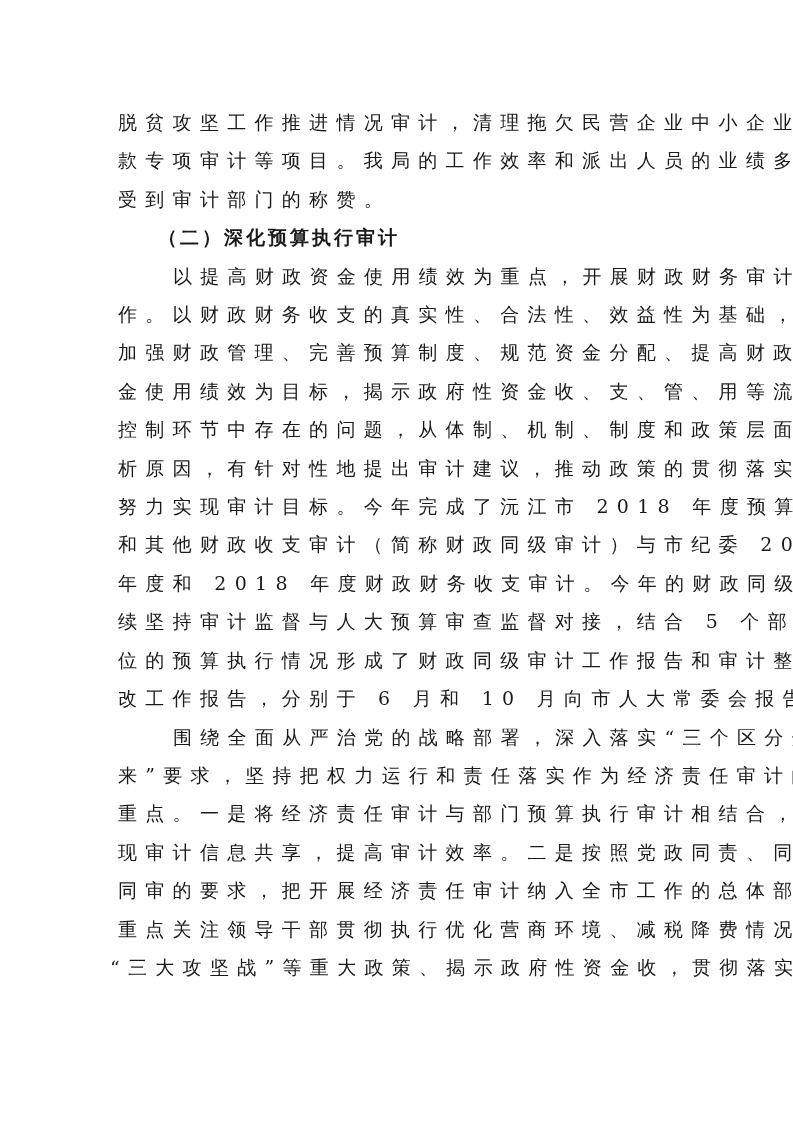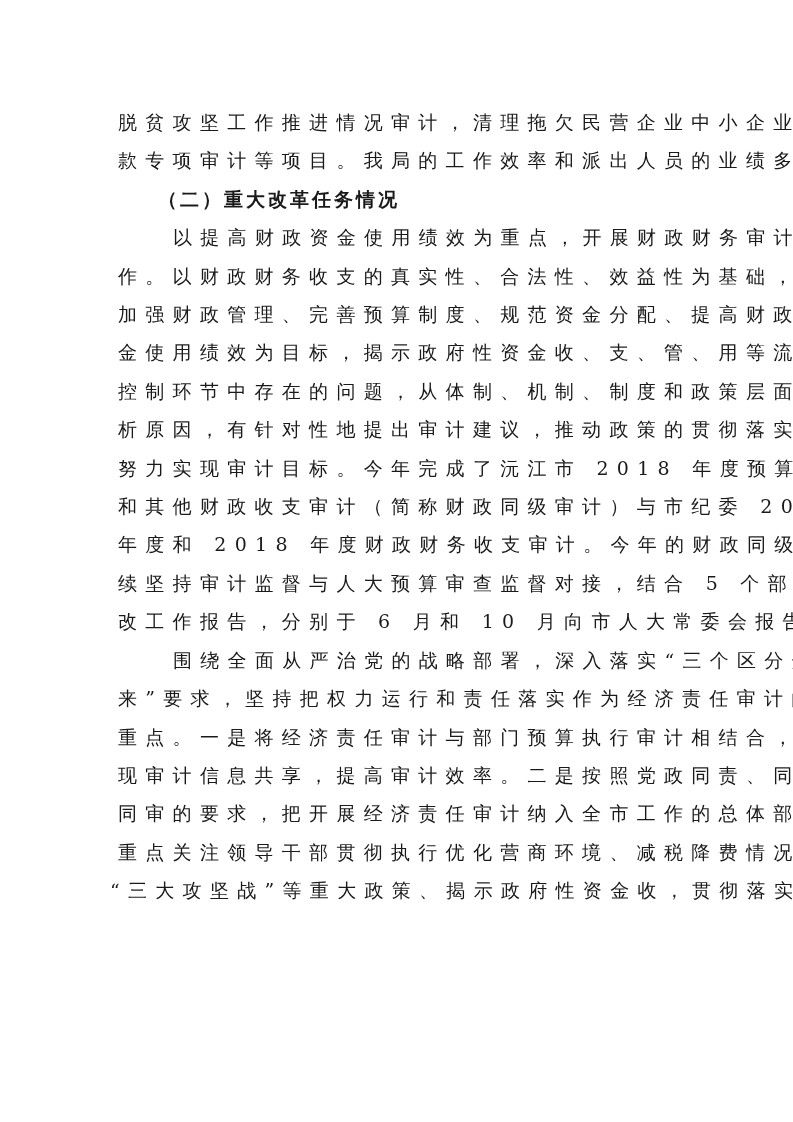--- a/index.html
+++ b/index.html
@@ -20,35 +20,37 @@
   }
   .line { display: block; white-space: nowrap; }
 </style>
 </head>
 <body>
 
 <div class="page">
   <p>
     <span class="line">脱贫攻坚工作推进情况审计，清理拖欠民营企业中小企业账</span>
     <span class="line">款专项审计等项目。我局的工作效率和派出人员的业绩多次</span>
+    <span class="line">受到审计部门的称赞。</span>
   </p>
 
-  <h2>（二）重大改革任务情况</h2>
+  <h2>（二）深化预算执行审计</h2>
 
   <p>
     <span class="line" style="padding-left:55px">以提高财政资金使用绩效为重点，开展财政财务审计工</span>
     <span class="line">作。以财政财务收支的真实性、合法性、效益性为基础，以</span>
     <span class="line">加强财政管理、完善预算制度、规范资金分配、提高财政资</span>
     <span class="line">金使用绩效为目标，揭示政府性资金收、支、管、用等流程</span>
     <span class="line">控制环节中存在的问题，从体制、机制、制度和政策层面分</span>
     <span class="line">析原因，有针对性地提出审计建议，推动政策的贯彻落实，</span>
     <span class="line">努力实现审计目标。今年完成了沅江市 2018 年度预算执行</span>
     <span class="line">和其他财政收支审计（简称财政同级审计）与市纪委 2017</span>
     <span class="line">年度和 2018 年度财政财务收支审计。今年的财政同级审继</span>
     <span class="line">续坚持审计监督与人大预算审查监督对接，结合 5 个部门单</span>
+    <span class="line">位的预算执行情况形成了财政同级审计工作报告和审计整</span>
     <span class="line">改工作报告，分别于 6 月和 10 月向市人大常委会报告。</span>
   </p>
 
 
   <p>
     <span class="line" style="padding-left:55px">围绕全面从严治党的战略部署，深入落实“三个区分开</span>
     <span class="line">来”要求，坚持把权力运行和责任落实作为经济责任审计的</span>
     <span class="line">重点。一是将经济责任审计与部门预算执行审计相结合，实</span>
     <span class="line">现审计信息共享，提高审计效率。二是按照党政同责、同责</span>
     <span class="line">同审的要求，把开展经济责任审计纳入全市工作的总体部署，</span>

